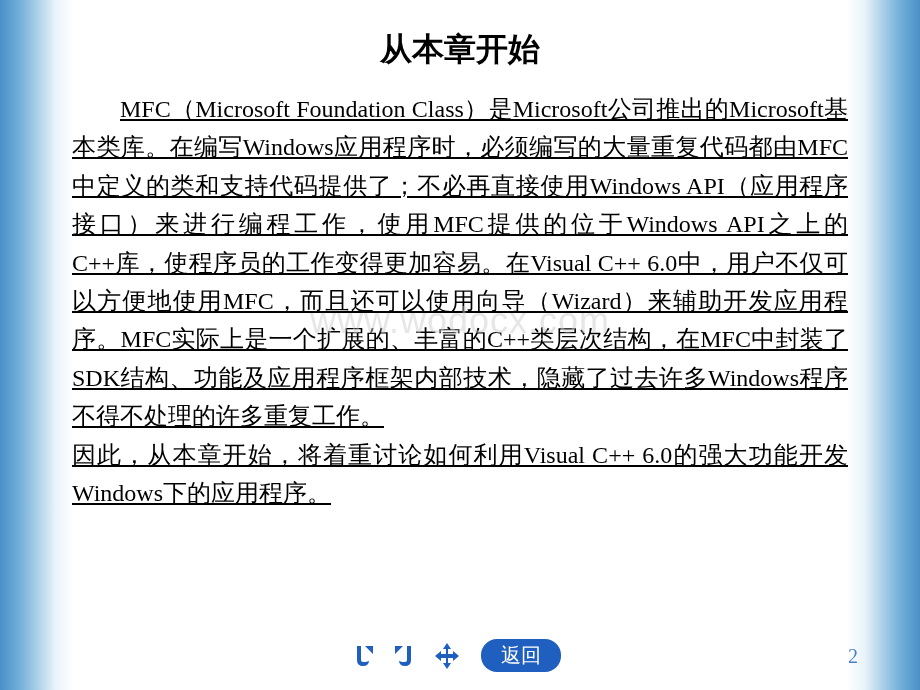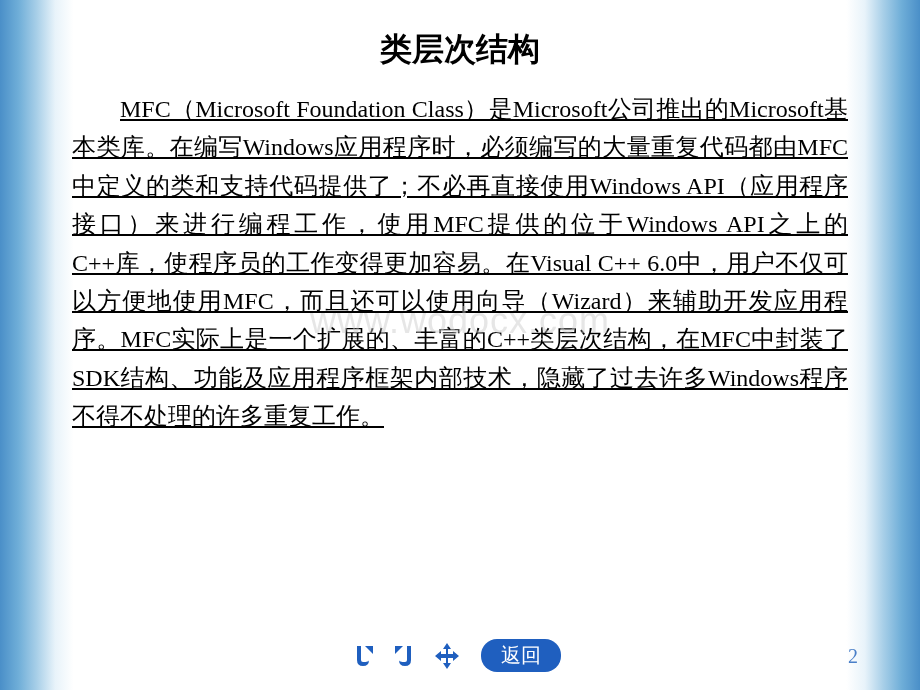--- a/index.html
+++ b/index.html
@@ -112,24 +112,25 @@
       color: #4a7fc8;
       font-family: "Times New Roman", serif;
     }
   </style>
 </head>
 <body>
 
 <div class="slide-container">
   <div class="slide-inner">
 
-    <div class="title">类层次结构</div>
+    <div class="title">从本章开始</div>
 
     <div class="content-area">
       <p class="body-text indent">MFC（Microsoft Foundation Class）是Microsoft公司推出的Microsoft基本类库。在编写Windows应用程序时，必须编写的大量重复代码都由MFC中定义的类和支持代码提供了；不必再直接使用Windows API（应用程序接口）来进行编程工作，使用MFC提供的位于Windows API之上的C++库，使程序员的工作变得更加容易。在Visual C++ 6.0中，用户不仅可以方便地使用MFC，而且还可以使用向导（Wizard）来辅助开发应用程序。MFC实际上是一个扩展的、丰富的C++类层次结构，在MFC中封装了SDK结构、功能及应用程序框架内部技术，隐藏了过去许多Windows程序不得不处理的许多重复工作。</p>
+      <p class="body-text">因此，从本章开始，将着重讨论如何利用Visual C++ 6.0的强大功能开发Windows下的应用程序。</p>
     </div>
 
     <div class="watermark">www.wodocx.com</div>
 
     <div class="nav-bar">
       <div class="nav-icon">
         <svg width="28" height="28" viewBox="0 0 28 28">
           <path d="M 8 4 L 8 18 Q 8 24 14 24 Q 20 24 20 18 L 20 8 L 24 12 L 24 4 L 16 4 L 20 8 L 20 18 Q 20 20 14 20 Q 12 20 12 18 L 12 4 Z" fill="#1f5fbf"></path>
         </svg>
       </div>

